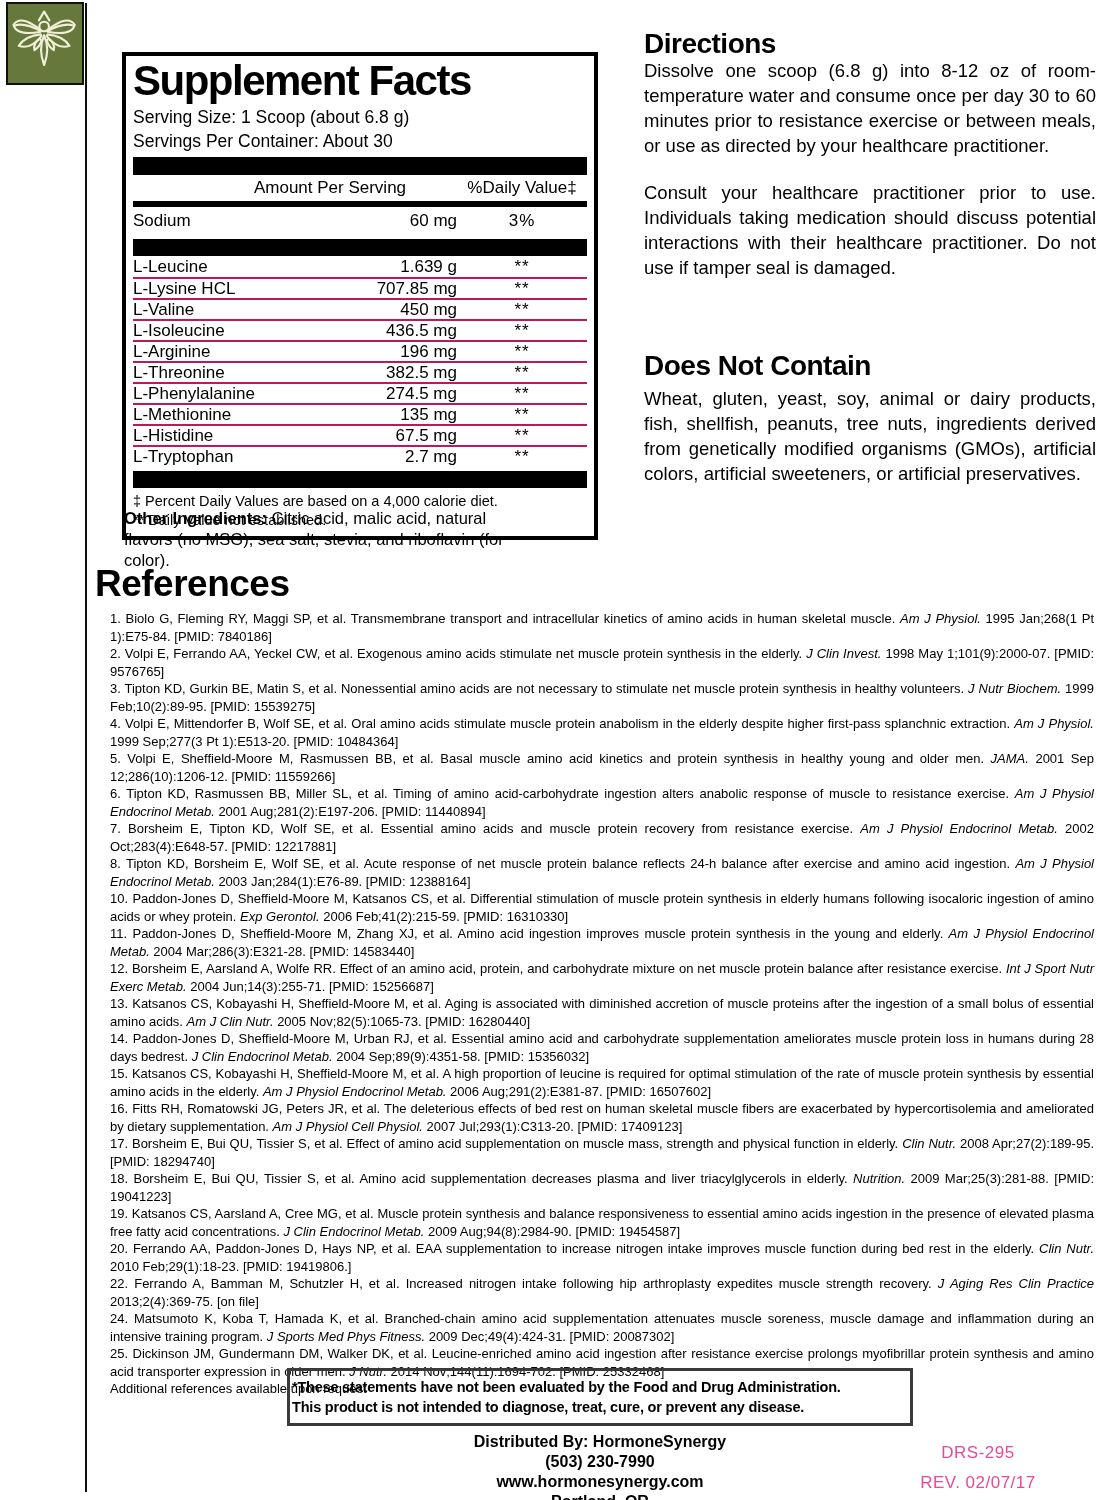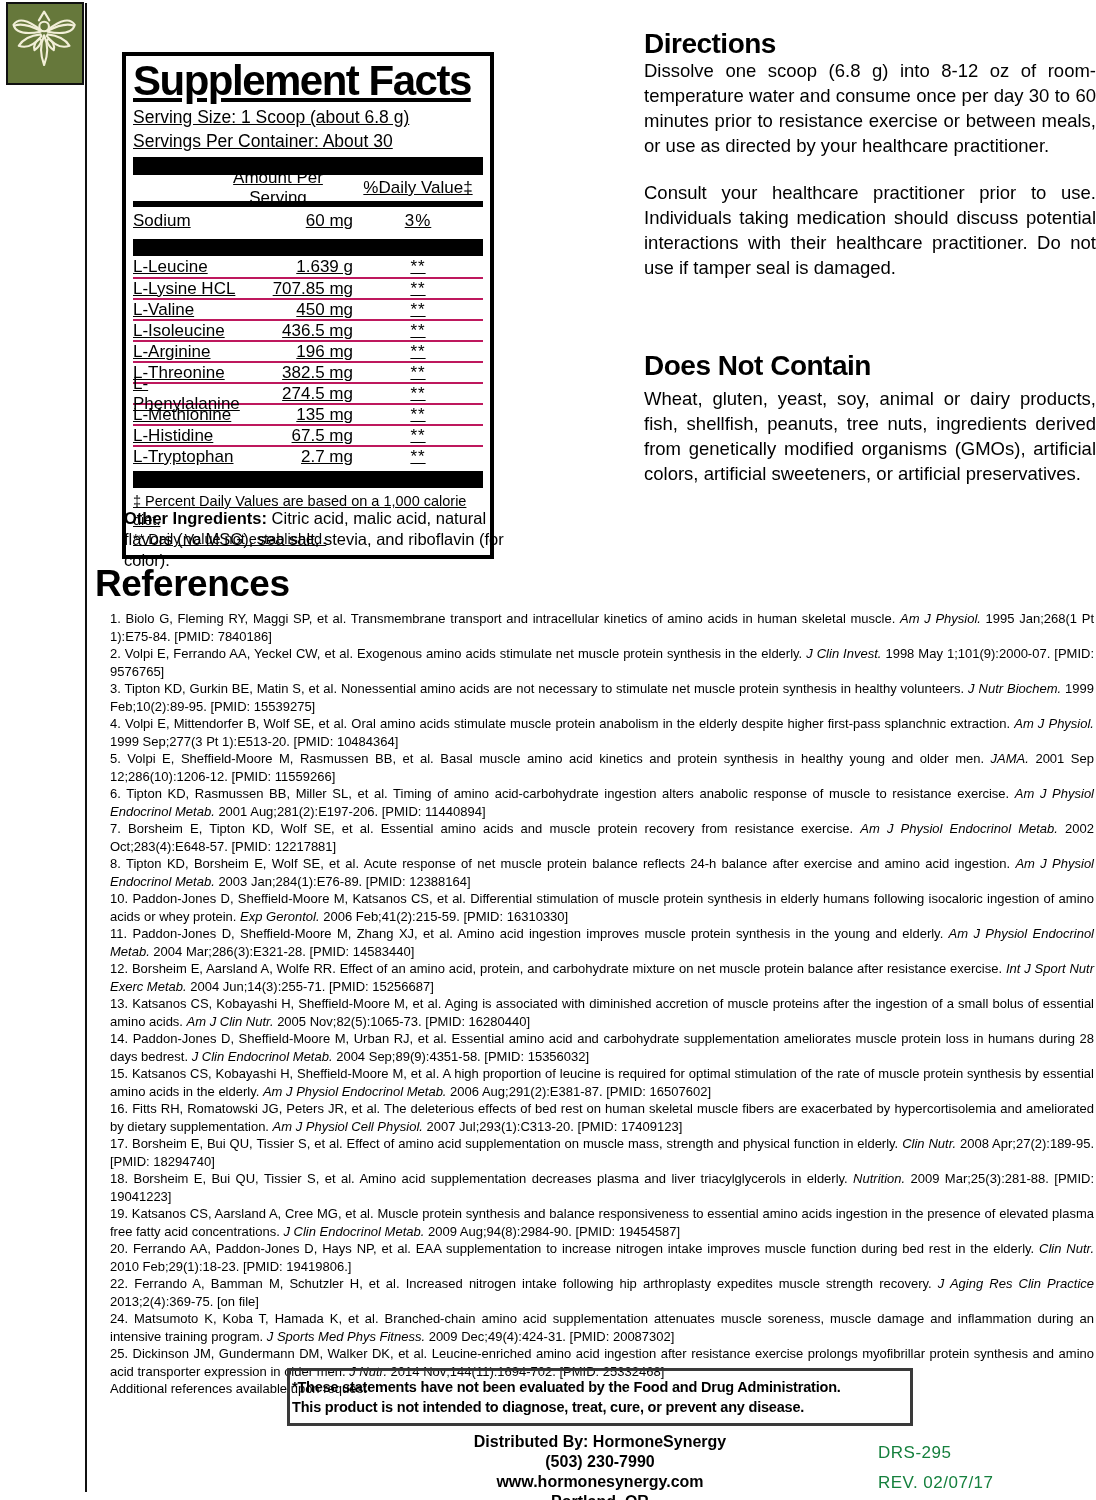--- a/index.html
+++ b/index.html
@@ -5,21 +5,21 @@
   html,body{margin:0;padding:0;background:#ffffff;}
   #page{position:relative;width:1096px;height:1500px;background:#ffffff;
         font-family:"Liberation Sans", sans-serif;color:#000;overflow:hidden;}
 
   
   .vrule{position:absolute;left:85px;top:3px;width:2px;height:1489px;background:#111;}
   .logo-box{position:absolute;left:6px;top:2px;width:78px;height:83px;background:#66783B;
             border:2px solid #111;box-sizing:border-box;display:flex;align-items:center;justify-content:center;}
 
   
-  .sf{position:absolute;left:122px;top:52px;width:372px;border:4px solid #000;background:#fff;box-sizing:border-box;text-decoration:underline;}
+  .sf{position:absolute;left:122px;top:52px;width:476px;border:4px solid #000;background:#fff;box-sizing:border-box;}
   .sf-inner{padding:2px 7px 6px 7px;}
   .sf-title{font-size:42px;font-weight:bold;letter-spacing:-1.5px;line-height:46px;white-space:nowrap;}
   .sf-serving{font-size:17.5px;line-height:21px;margin-top:3px;}
   .sf-bar{height:18px;background:#000;margin-top:5px;}
   .sf-bar.thin{height:6px;margin-top:0;}
   .sf-colhead{display:flex;align-items:center;height:26px;font-size:17px;}
   .sf-colhead .amt{flex:1;text-align:center;padding-left:70px;}
   .sf-colhead .dv{width:130px;text-align:center;}
   .sf-row{display:flex;align-items:center;height:21px;font-size:17px;box-sizing:border-box;}
   .sf-row + .sf-row{border-top:2px solid #be185d;}
@@ -42,21 +42,21 @@
   .ref{text-align:justify;}
   .ref i{font-style:italic;}
   .refs-footer{font-size:13px;line-height:17.5px;}
 
   
   .disclaimer{position:absolute;left:287px;top:1368px;width:626px;border:3px solid #3a3a3a;box-sizing:border-box;
               text-align:left;font-weight:bold;font-size:14.5px;letter-spacing:-0.2px;line-height:20px;padding:6px 2px;}
   .disclaimer div{white-space:nowrap;}
   .distributor{position:absolute;left:300px;top:1432px;width:600px;text-align:center;font-weight:bold;
                font-size:16px;line-height:20px;}
-  .docmeta{position:absolute;right:18px;width:200px;text-align:left;color:#15803d;font-size:17px;letter-spacing:0.5px;}
+  .docmeta{position:absolute;right:18px;width:200px;text-align:center;color:#ec4899;font-size:17px;letter-spacing:0.5px;}
   .docmeta.code{top:1443px;}
   .docmeta.rev{top:1473px;}
 </style>
 </head>
 <body>
 
 <div id="page">
 
   <div class="vrule"></div>
 
@@ -147,21 +147,21 @@
             <span class="amt">67.5 mg</span>
             <span class="dv">**</span>
           </div>
           <div class="sf-row">
             <span class="nm">L-Tryptophan</span>
             <span class="amt">2.7 mg</span>
             <span class="dv">**</span>
           </div>
         </div>
       <div class="sf-bar" style="height:17px"></div>
-      <div class="sf-foot">‡ Percent Daily Values are based on a 1,000 calorie diet.</div>
+      <div class="sf-foot">‡ Percent Daily Values are based on a 4,000 calorie diet.</div>
       <div class="sf-foot" style="margin-top:0">** Daily Value not established.</div>
     </div>
   </div>
 
   <div class="other-ing">
     <b>Other Ingredients:</b>
     <span>Citric acid, malic acid, natural flavors (no MSG), sea salt, stevia, and riboflavin (for color).</span>
   </div>
 
   <div class="rcol-title" style="left:644px;top:28px;text-align:center;">Directions</div>

